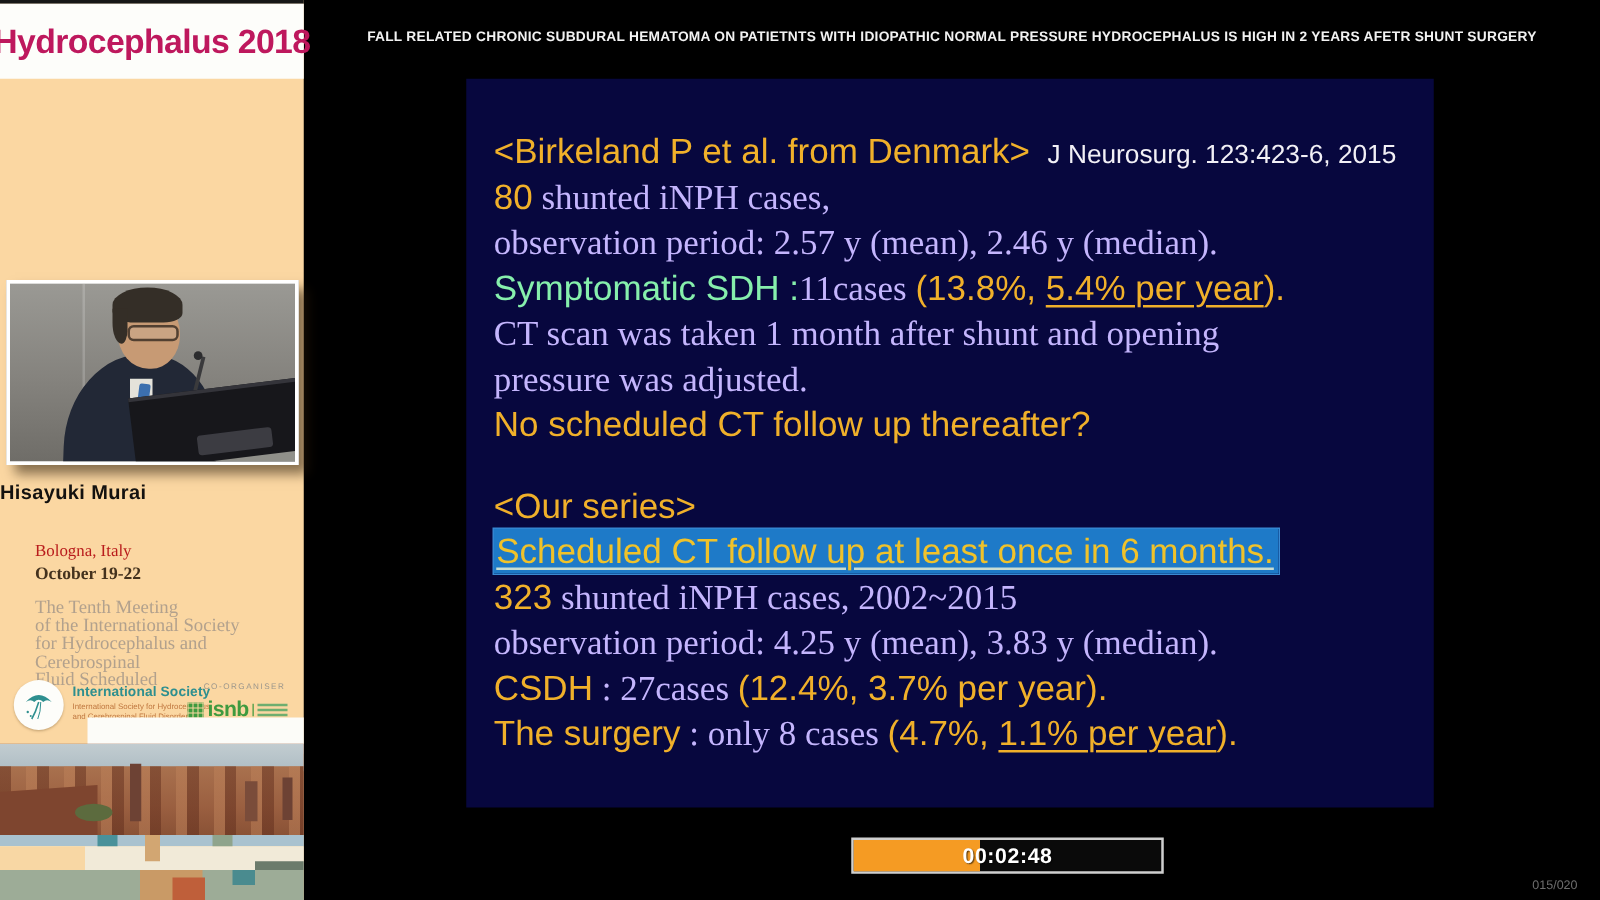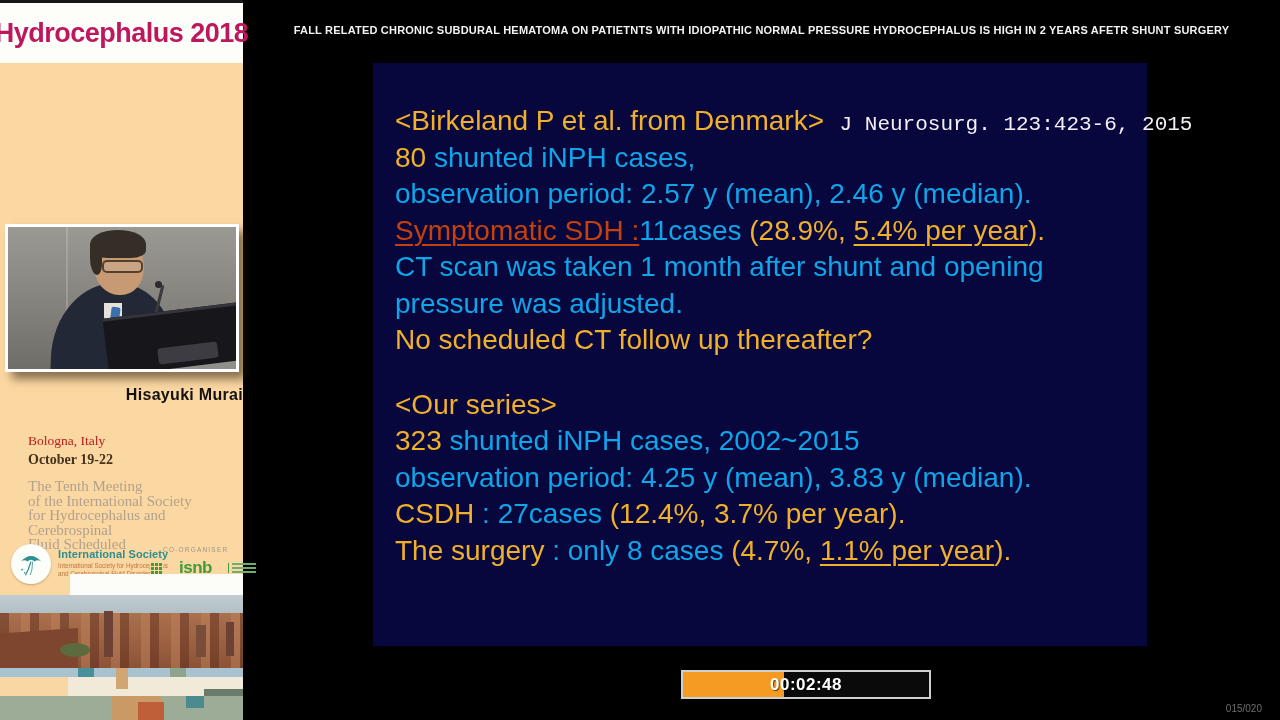--- a/index.html
+++ b/index.html
@@ -36,37 +36,37 @@
               border:2px solid rgba(60,46,34,.85);border-radius:5px;background:rgba(220,220,220,.15);}
   .ph-mic{position:absolute;left:150px;top:58px;width:3px;height:28px;background:#3a3a3c;transform:rotate(14deg);}
   .ph-mictip{position:absolute;left:147px;top:54px;width:7px;height:7px;background:#2c2c2e;border-radius:50%;}
   .ph-laptop{position:absolute;right:-10px;bottom:-8px;width:140px;height:64px;background:#17171b;
              border-top:3px solid #34343a;transform:rotate(-7deg);}
   .ph-lapglow{position:absolute;right:18px;bottom:8px;width:60px;height:16px;background:rgba(130,130,140,.35);
              transform:rotate(-7deg);border-radius:3px;}
   .ph-lapbase{position:absolute;right:-14px;bottom:-16px;width:160px;height:16px;background:#90908a;
              transform:rotate(-7deg);}
 
-  .sb-name{position:absolute;left:0;top:386px;width:243px;text-align:right;
+  .sb-name{position:absolute;left:0;top:386px;width:243px;text-align:left;
            font-size:16px;font-weight:bold;color:#141210;letter-spacing:.3px;}
   .sb-loc{position:absolute;left:28px;top:433px;font-family:"Liberation Serif",serif;
           font-size:13.5px;color:#b91c1c;}
   .sb-dates{position:absolute;left:28px;top:452px;font-family:"Liberation Serif",serif;
           font-size:14px;font-weight:bold;color:#44321e;}
   .sb-meeting{position:absolute;left:28px;top:479px;font-family:"Liberation Serif",serif;
           font-size:15px;line-height:14.5px;color:#b2a18d;}
 
   
   .soc-circle{position:absolute;left:11px;top:544px;width:40px;height:40px;background:#fdfdfa;
               border-radius:50%;box-shadow:0 1px 2px rgba(120,90,50,.4);display:flex;align-items:center;justify-content:center;}
   .soc-text{position:absolute;left:58px;top:548px;}
   .soc-name{font-size:11px;font-weight:bold;color:#2e8f8f;letter-spacing:.1px;}
   .soc-tag{font-size:6.3px;color:#c07840;line-height:8px;margin-top:2px;}
   .coorg-label{position:absolute;left:163px;top:546px;font-size:6.5px;letter-spacing:1.2px;color:#9b968c;}
-  .isnb{position:absolute;left:150px;top:558px;display:flex;align-items:center;gap:16px;}
+  .isnb{position:absolute;left:150px;top:558px;display:flex;align-items:center;gap:3px;}
   .isnb-sq{width:13px;height:13px;background:#3f9a3f;
            background-image:linear-gradient(#fbd7a2 1px,transparent 1px),linear-gradient(90deg,#fbd7a2 1px,transparent 1px);
            background-size:4px 4px;}
   .isnb-name{font-size:17px;font-weight:bold;color:#3f9a3f;letter-spacing:-0.5px;}
   .isnb-tiny{display:flex;flex-direction:column;gap:2px;border-left:1.5px solid #3f9a3f;padding-left:3px;}
   .isnb-tiny i{display:block;width:24px;height:2px;background:#6fae6f;}
 
   .white-notch{position:absolute;left:70px;top:574px;width:173px;height:29px;background:#fcfcf8;}
 
   
@@ -99,25 +99,25 @@
   .mz-r7{position:absolute;left:204px;top:21px;width:39px;height:7px;background:#6b7b6b;}
 
   
   .video-title{position:absolute;left:243px;right:0;top:24px;text-align:center;
                font-size:11px;font-weight:bold;color:#f2f2f2;letter-spacing:.2px;white-space:nowrap;}
 
   .slide{position:absolute;left:373px;top:63px;width:774px;height:583px;background:#07073e;
          padding:40px 0 0 22px;box-sizing:border-box;font-size:28px;}
   .sline{white-space:pre;line-height:36.5px;height:36.5px;}
   .spacer{height:28px;}
-  .seg-w{color:#0ea5e9;}
+  .seg-w{color:#c4b5fd;font-family:Liberation Serif, serif;}
   .seg-y{color:#f0b02a;}
-  .seg-wu{color:#c2410c;text-decoration:underline;text-underline-offset:4px;text-decoration-thickness:2px;}
+  .seg-wu{color:#86efac;text-underline-offset:4px;text-decoration-thickness:2px;}
   .seg-yu{color:#f0b02a;text-decoration:underline;text-underline-offset:4px;text-decoration-thickness:2px;}
-  .seg-ref{color:#f2f0f6;font-family:Liberation Mono, monospace;font-size:21px;}
+  .seg-ref{color:#f2f0f6;font-family:Liberation Sans, sans-serif;font-size:21px;}
   .seg-hl{color:#f0c22a;background:#1e7ac8;padding:2px 4px 3px 2px;
           text-decoration:underline;text-underline-offset:4px;text-decoration-thickness:2px;
           text-decoration-color:#c8ddd2;box-shadow:0 0 0 1px #3a8ad4;}
 
   
   .progress-bar{position:absolute;left:681px;top:670px;width:246px;height:25px;
                 background:#0a0a0a;border:2px solid #cfcfcf;}
   .progress-fill{position:absolute;left:0;top:0;height:100%;background:#f59b23;}
   .progress-time{position:absolute;left:0;top:0;width:100%;height:100%;display:flex;
                  align-items:center;justify-content:center;font-size:17px;font-weight:bold;
@@ -219,26 +219,27 @@
     </div>
   </aside>
 
   <div class="video-title">FALL RELATED CHRONIC SUBDURAL HEMATOMA ON PATIETNTS WITH IDIOPATHIC NORMAL PRESSURE HYDROCEPHALUS IS HIGH IN 2 YEARS AFETR SHUNT SURGERY</div>
 
   <section class="slide">
     <div>
         <div class="sline"><span class="seg-y">&lt;Birkeland P et al. from Denmark&gt;</span><span class="seg-w">  </span><span class="seg-ref">J Neurosurg. 123:423-6, 2015</span></div>
         <div class="sline"><span class="seg-y">80</span><span class="seg-w"> shunted iNPH cases,</span></div>
         <div class="sline"><span class="seg-w">observation period: 2.57 y (mean), 2.46 y (median).</span></div>
-        <div class="sline"><span class="seg-wu">Symptomatic SDH :</span><span class="seg-w">11cases </span><span class="seg-y">(28.9%, </span><span class="seg-yu">5.4% per year</span><span class="seg-y">).</span></div>
+        <div class="sline"><span class="seg-wu">Symptomatic SDH :</span><span class="seg-w">11cases </span><span class="seg-y">(13.8%, </span><span class="seg-yu">5.4% per year</span><span class="seg-y">).</span></div>
         <div class="sline"><span class="seg-w">CT scan was taken 1 month after shunt and opening</span></div>
         <div class="sline"><span class="seg-w">pressure was adjusted.</span></div>
         <div class="sline"><span class="seg-y">No scheduled CT follow up thereafter?</span></div>
         <div class="spacer"></div>
         <div class="sline"><span class="seg-y">&lt;Our series&gt;</span></div>
+        <div class="sline"><span class="seg-hl">Scheduled CT follow up at least once in 6 months.</span></div>
         <div class="sline"><span class="seg-y">323</span><span class="seg-w"> shunted iNPH cases, 2002~2015</span></div>
         <div class="sline"><span class="seg-w">observation period: 4.25 y (mean), 3.83 y (median).</span></div>
         <div class="sline"><span class="seg-y">CSDH</span><span class="seg-w"> : 27cases </span><span class="seg-y">(12.4%, 3.7% per year).</span></div>
         <div class="sline"><span class="seg-y">The surgery</span><span class="seg-w"> : only 8 cases </span><span class="seg-y">(4.7%, </span><span class="seg-yu">1.1% per year</span><span class="seg-y">).</span></div>
       </div>
   </section>
 
   <div class="progress-bar">
     <div class="progress-fill" style="width: 41%; background: rgb(245, 155, 35);"></div>
     <div class="progress-time">00:02:48</div>

